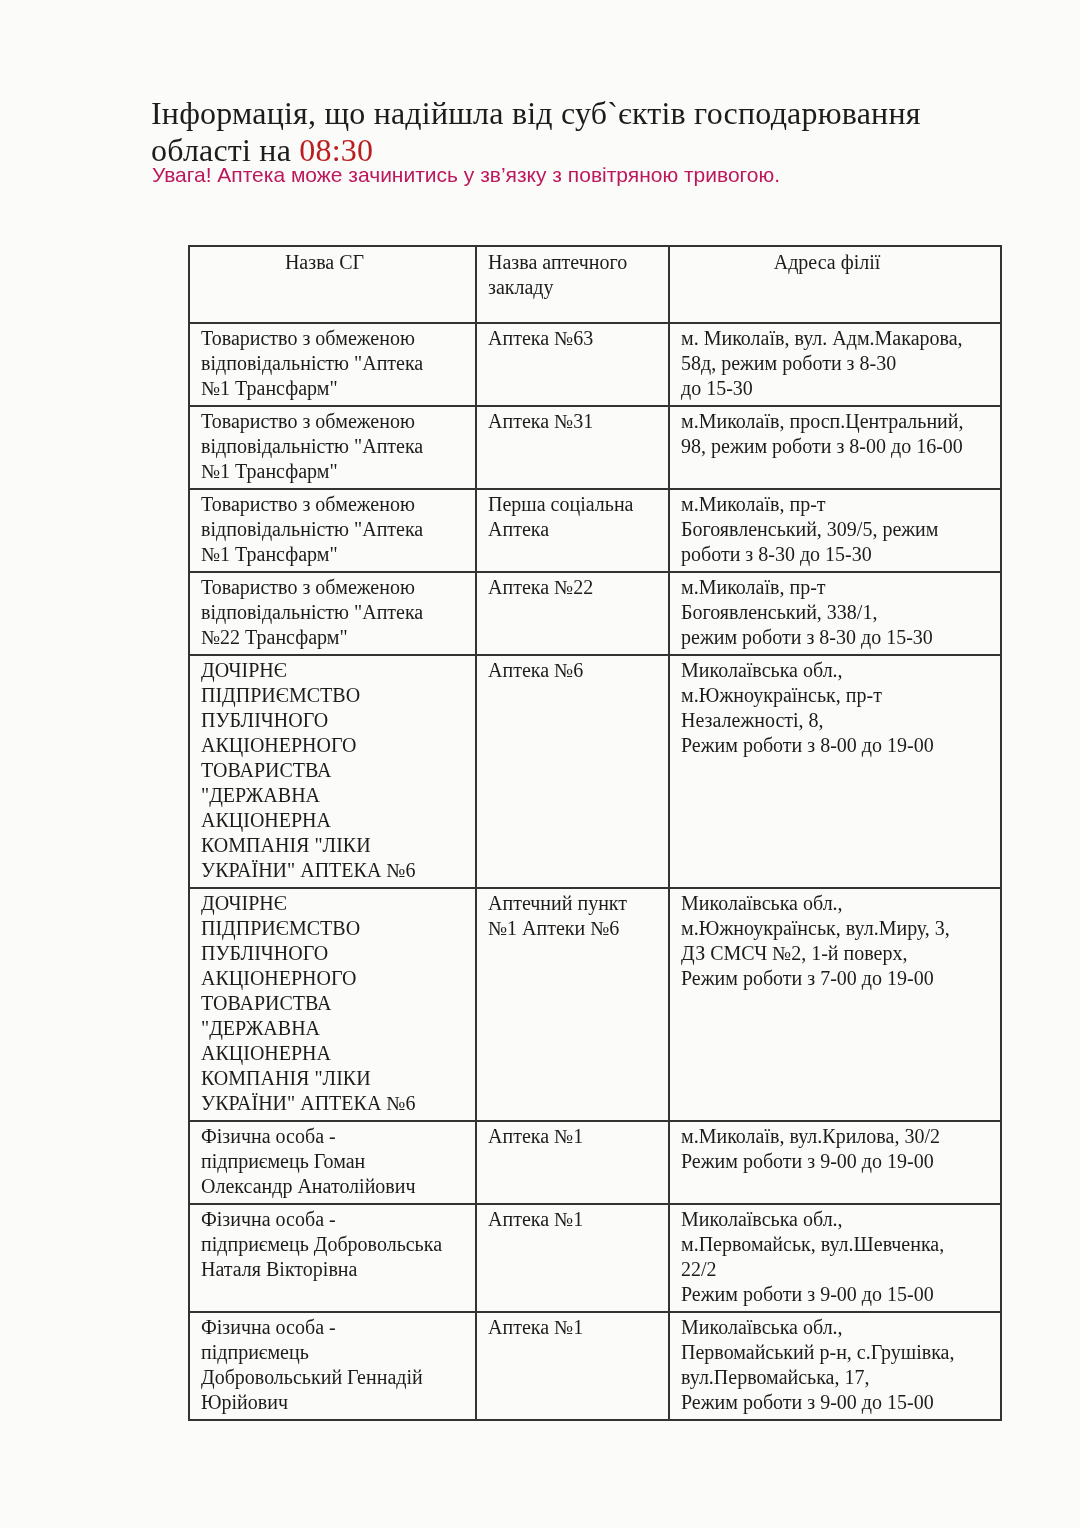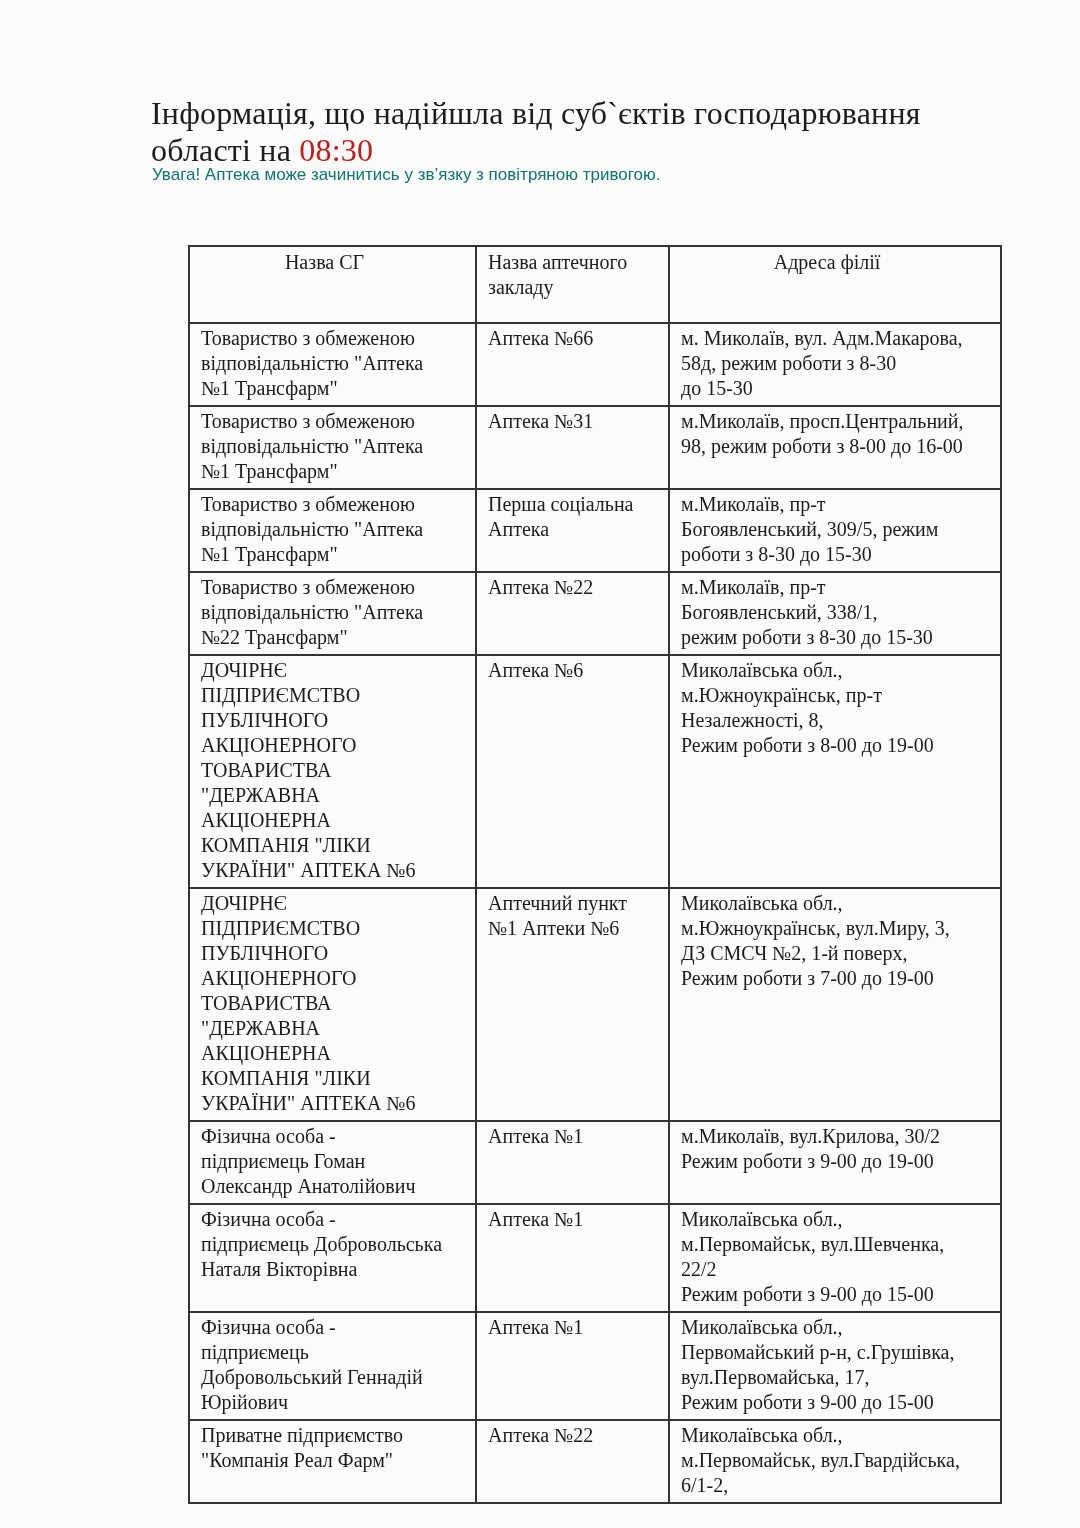--- a/index.html
+++ b/index.html
@@ -14,21 +14,21 @@
   .page { position: absolute; inset: 0; }
   .title {
     position: absolute; left: 151px; top: 95px; width: 860px;
     font-size: 32px; line-height: 37px; margin: 0;
     letter-spacing: 0.2px;
   }
   .time { font-weight: normal; }
   .warning {
     position: absolute; left: 152px; top: 163px; width: 860px;
     font-family: "Liberation Sans", sans-serif;
-    font-size: 17px; line-height: 24px; margin: 0; color: #0f766e;
+    font-size: 21px; line-height: 24px; margin: 0; color: #be185d;
   }
   table.doc {
     position: absolute; left: 188px; top: 245px; width: 812px;
     border-collapse: collapse; table-layout: fixed;
     font-size: 20px; line-height: 25px;
   }
   .doc th, .doc td {
     border: 2px solid #333;
     vertical-align: top;
     padding: 2px 27px 4px 11px;
@@ -64,21 +64,21 @@
         <th class="c2">Назва аптечного
 закладу</th>
         <th class="c3">Адреса філії</th>
       </tr>
     </thead>
     <tbody>
         <tr>
     <td class="c1">Товариство з обмеженою
 відповідальністю "Аптека
 №1 Трансфарм"</td>
-    <td class="c2">Аптека №66</td>
+    <td class="c2">Аптека №63</td>
     <td class="c3">м. Миколаїв, вул. Адм.Макарова,
 58д, режим роботи з 8-30
 до 15-30</td>
   </tr>
         <tr>
     <td class="c1">Товариство з обмеженою
 відповідальністю "Аптека
 №1 Трансфарм"</td>
     <td class="c2">Аптека №31</td>
     <td class="c3">м.Миколаїв, просп.Центральний,
@@ -158,24 +158,16 @@
     <td class="c1">Фізична особа -
 підприємець
 Добровольський Геннадій
 Юрійович</td>
     <td class="c2">Аптека №1</td>
     <td class="c3">Миколаївська обл.,
 Первомайський р-н, с.Грушівка,
 вул.Первомайська, 17,
 Режим роботи з 9-00 до 15-00</td>
   </tr>
-        <tr>
-    <td class="c1">Приватне підприємство
-"Компанія Реал Фарм"</td>
-    <td class="c2">Аптека №22</td>
-    <td class="c3">Миколаївська обл.,
-м.Первомайськ, вул.Гвардійська,
-6/1-2,</td>
-  </tr>
       </tbody>
   </table>
 
 </div>
 
 </body></html>

